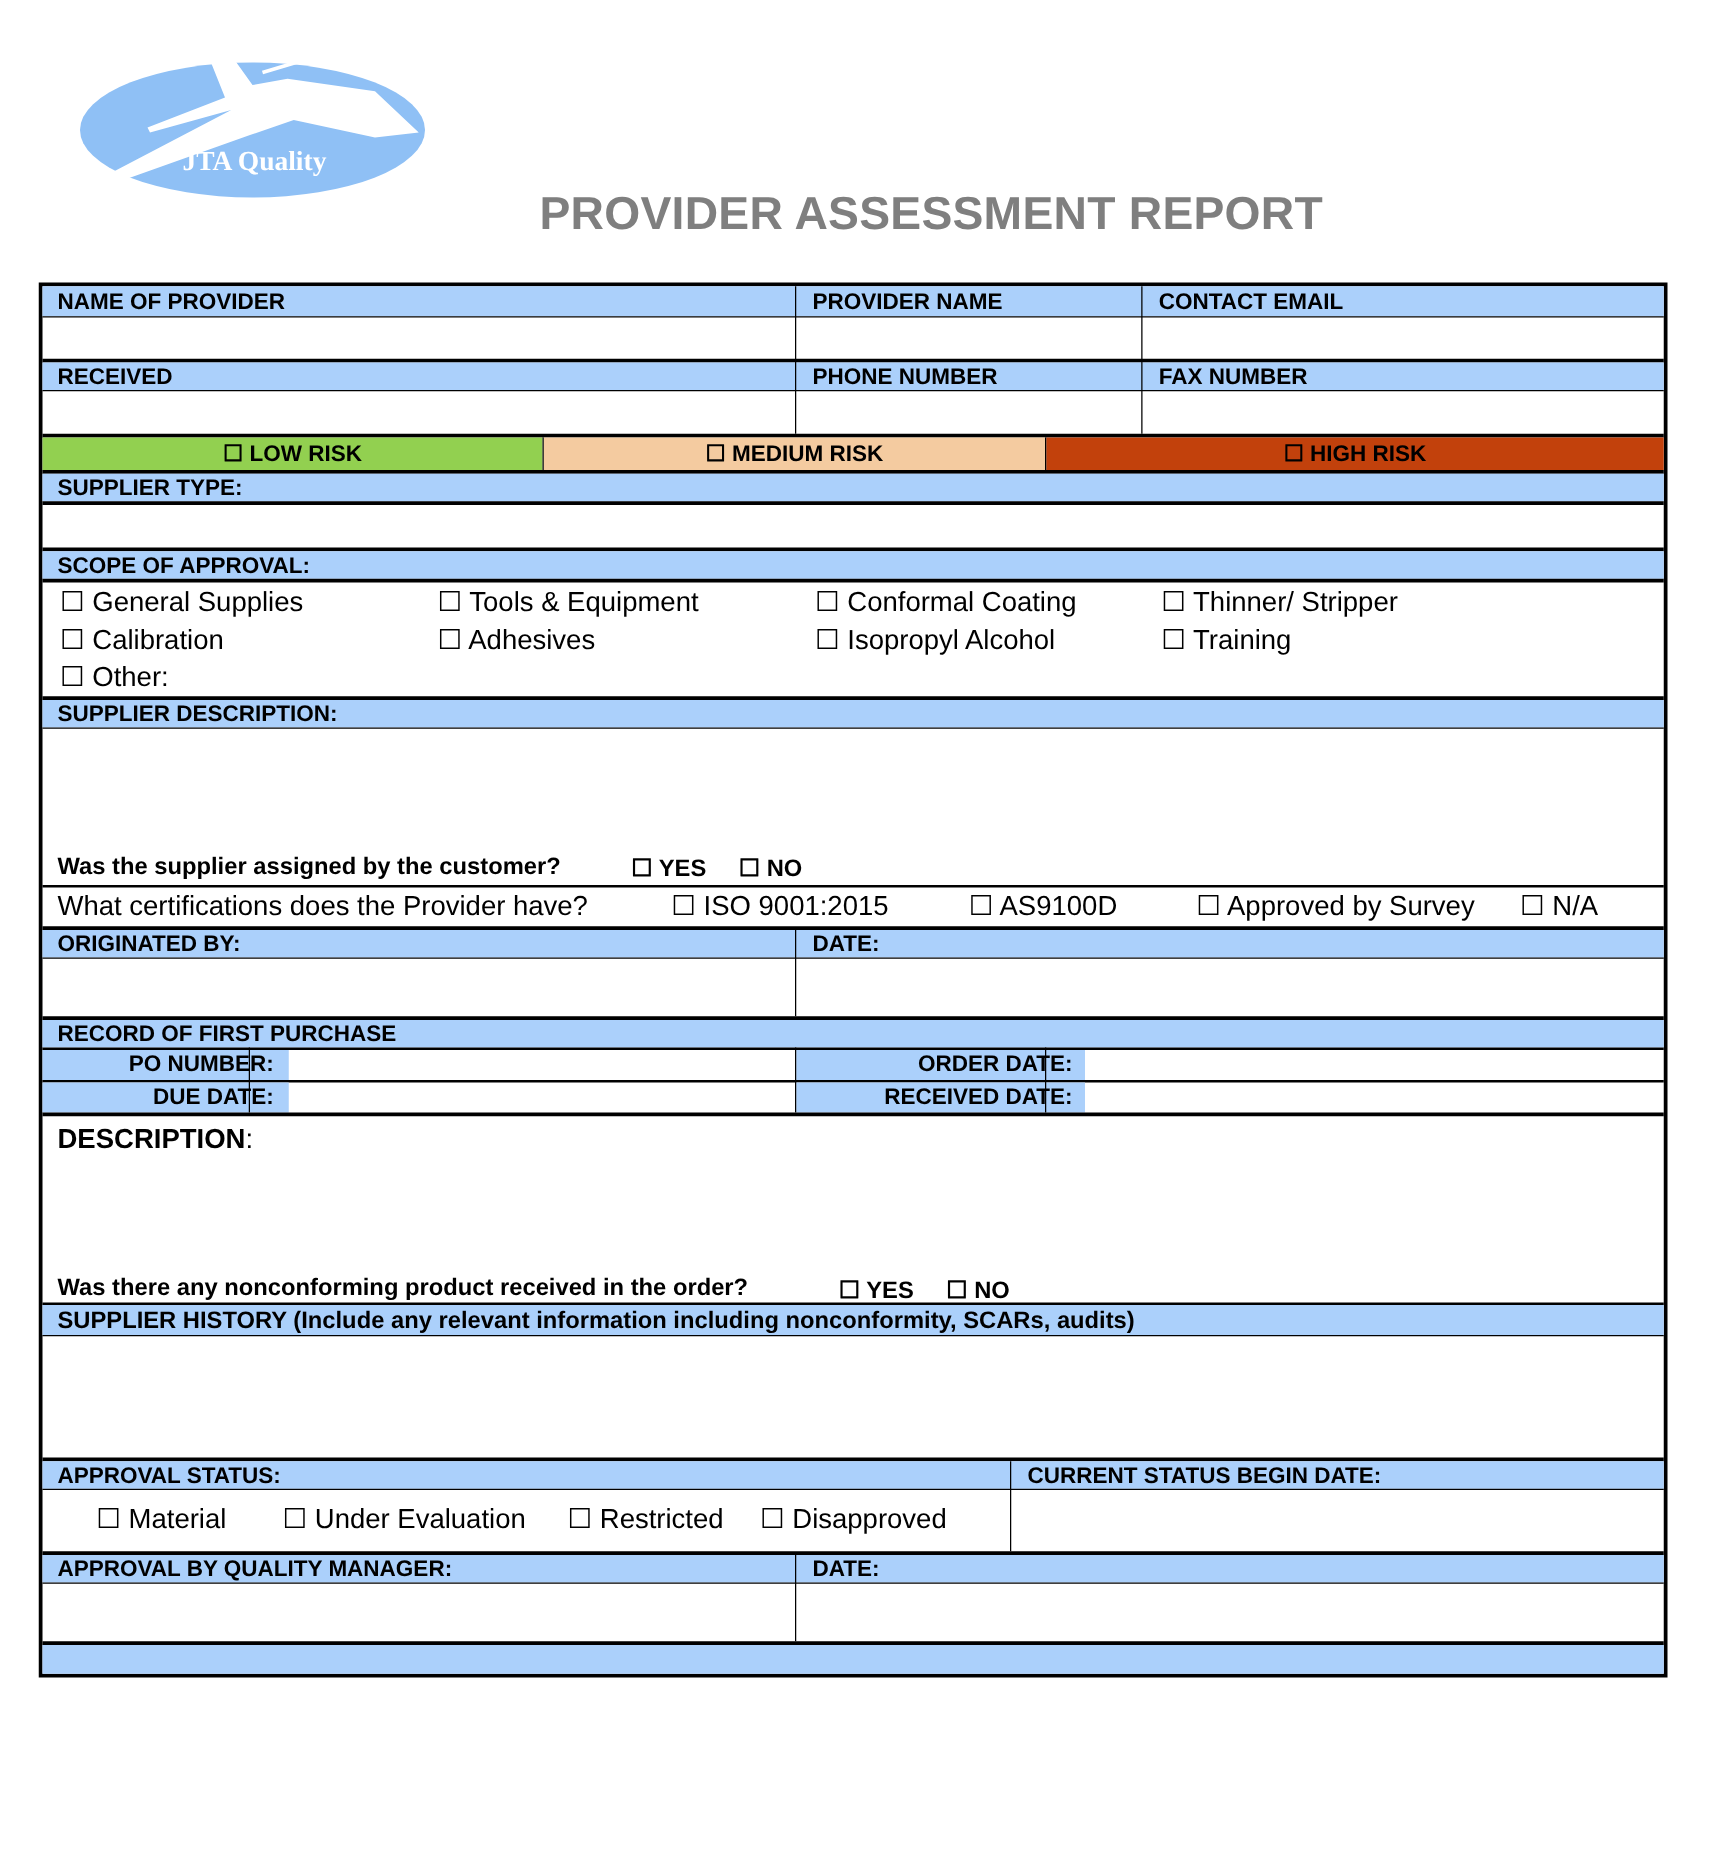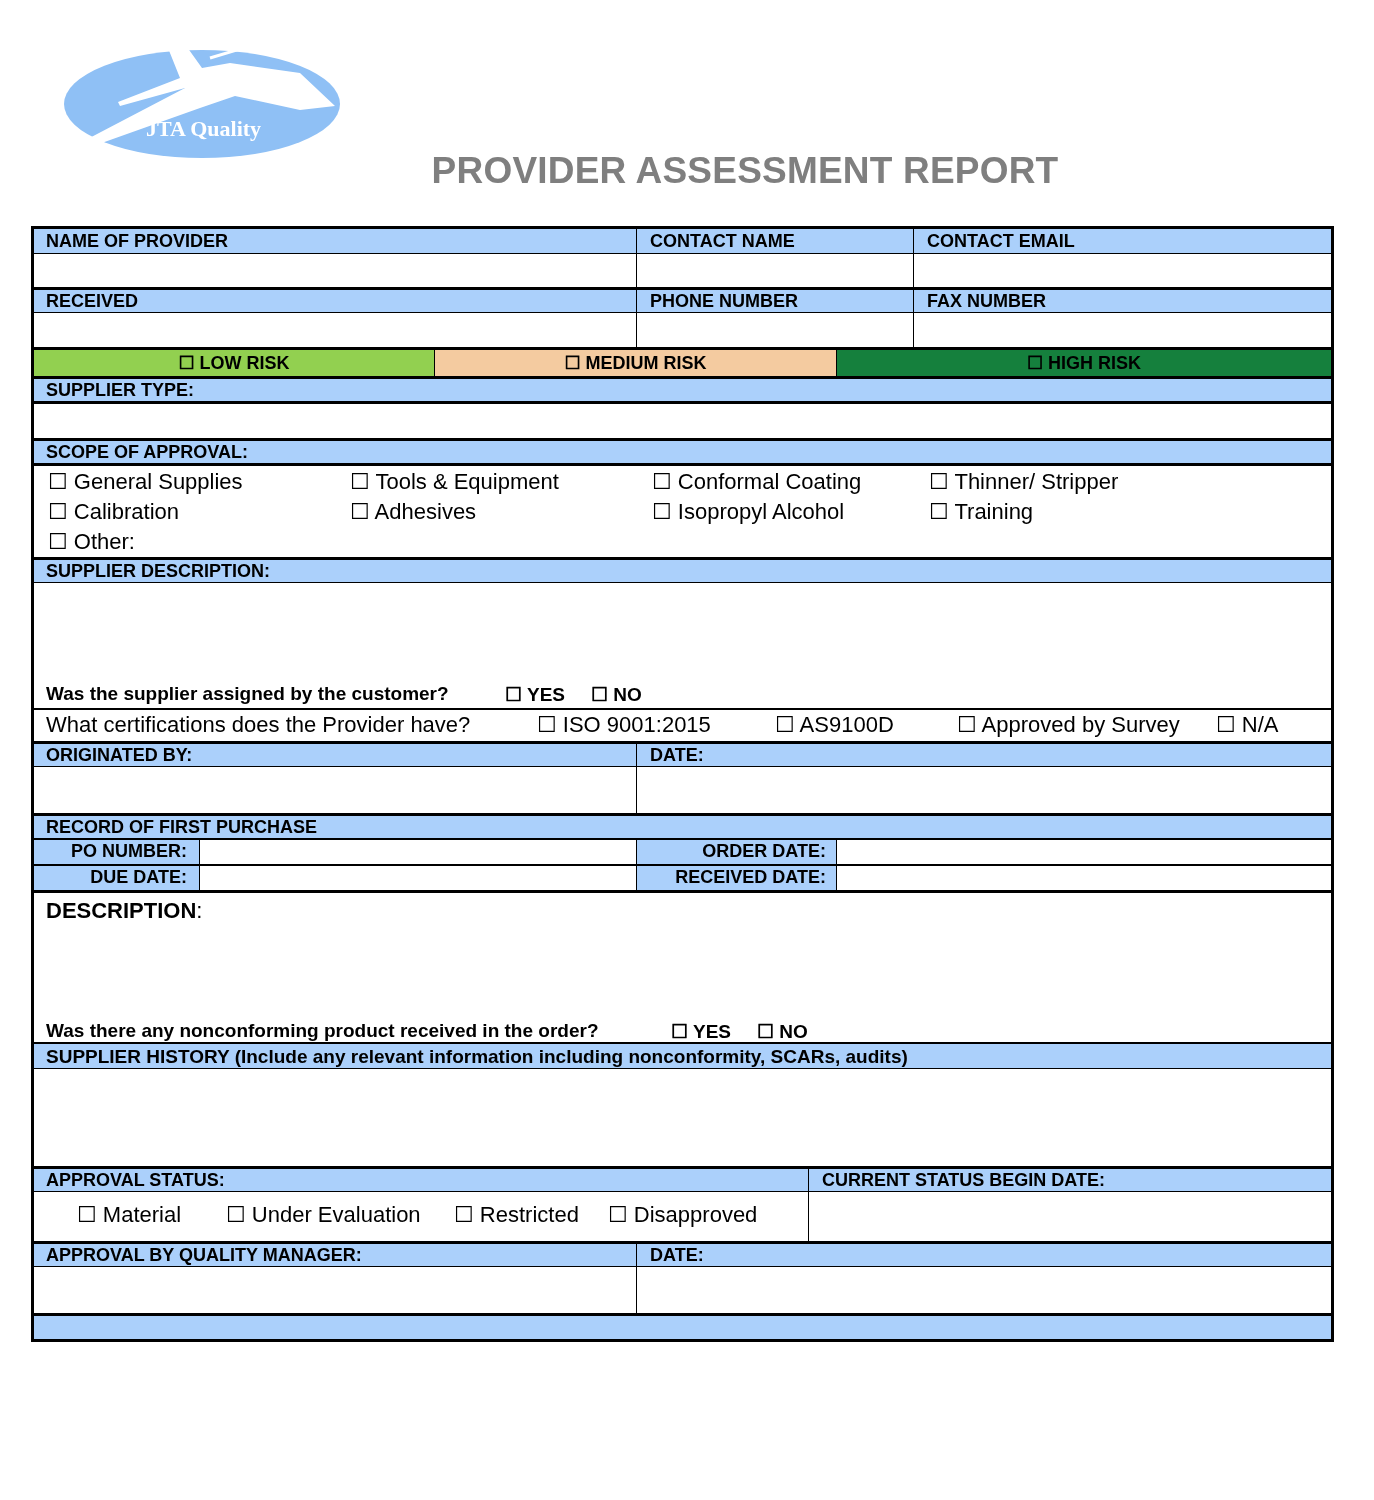--- a/index.html
+++ b/index.html
@@ -6,42 +6,42 @@
   body { width:1374px; height:1500px; position:relative; font-family:"Liberation Sans", sans-serif; color:#000; }
   .logo { position:absolute; left:60px; top:18px; width:285px; height:145px; }
   .title { position:absolute; left:0; width:1490px; top:150px; text-align:center; font-size:37px; font-weight:bold; color:#7f7f7f; letter-spacing:0.2px; }
   .form { position:absolute; left:31px; top:226px; width:1297px; height:1110px; border:3px solid #000; box-sizing:content-box; }
   .row { position:absolute; left:0; width:1297px; }
   .hdr { background:#abd0fb; }
   .lbl { position:absolute; font-size:18px; font-weight:bold; white-space:nowrap; }
   .txt { position:absolute; font-size:22px; white-space:nowrap; }
   .hline { position:absolute; left:0; width:1297px; background:#000; }
   .vline { position:absolute; background:#000; width:1px; }
-  .cell { position:absolute; }
+  .cell { position:absolute;padding-left:32px; }
   .risk { position:absolute; top:0; height:100%; text-align:center; font-size:18px; font-weight:bold; line-height:26px; }
 </style>
 </head>
 <body>
 
 <div class="logo">
   <svg width="285" height="145" viewBox="0 0 285 145">
     <ellipse cx="142" cy="86" rx="138" ry="54" fill="#8fc0f5"></ellipse>
     <path d="M18,126 L125,70 L60,88 L58,84 L120,60 L100,10 L112,8 L142,50 L170,45 L240,55 L275,88 L240,92 L175,78 L140,90 L22,132 Z" fill="#ffffff"></path>
     <path d="M150,40 L210,22 L222,14 L224,4" stroke="#ffffff" stroke-width="3" fill="none"></path>
   </svg>
   <div style="position:absolute;left:86px;top:98px;font-family:'Liberation Serif',serif;font-weight:bold;font-size:22px;color:#ffffff;">JTA Quality</div>
 </div>
 
 <div class="title">PROVIDER ASSESSMENT REPORT</div>
 
 <div class="form">
 
   <div class="row hdr" style="top:0;height:24px;">
     <span class="lbl" style="left:12px;top:2px;">NAME OF PROVIDER</span>
-    <span class="lbl" style="left:616px;top:2px;">CONTACT NAME</span>
+    <span class="lbl" style="left:616px;top:2px;">PROVIDER NAME</span>
     <span class="lbl" style="left:893px;top:2px;">CONTACT EMAIL</span>
   </div>
   <div class="hline" style="top:24px;height:1px;"></div>
 
   <div class="cell" style="left:0;top:25px;width:602px;height:33px;"></div>
   <div class="cell" style="left:603px;top:25px;width:276px;height:33px;"></div>
   <div class="cell" style="left:880px;top:25px;width:417px;height:33px;"></div>
   <div class="hline" style="top:58px;height:3px;"></div>
 
   <div class="row hdr" style="top:61px;height:22px;">
@@ -53,21 +53,21 @@
   <div class="cell" style="left:0;top:84px;width:602px;height:34px;"></div>
   <div class="cell" style="left:603px;top:84px;width:276px;height:34px;"></div>
   <div class="cell" style="left:880px;top:84px;width:417px;height:34px;"></div>
   <div class="vline" style="left:602px;top:0;height:118px;"></div>
   <div class="vline" style="left:879px;top:0;height:118px;"></div>
   <div class="hline" style="top:118px;height:3px;"></div>
 
   <div class="row" style="top:121px;height:26px;">
     <div class="risk" style="left:0;width:400px;background:#92d050;">☐ LOW RISK</div>
     <div class="risk" style="left:401px;width:401px;background:#f4cba0;">☐ MEDIUM RISK</div>
-    <div class="risk" style="left:803px;width:494px;background:#15803d;">☐ HIGH RISK</div>
+    <div class="risk" style="left:803px;width:494px;background:#c2410c;">☐ HIGH RISK</div>
     <div class="vline" style="left:400px;top:0;height:26px;"></div>
     <div class="vline" style="left:802px;top:0;height:26px;"></div>
   </div>
   <div class="hline" style="top:147px;height:3px;"></div>
 
   <div class="row hdr" style="top:150px;height:22px;">
     <span class="lbl" style="left:12px;top:1px;">SUPPLIER TYPE:</span>
   </div>
   <div class="hline" style="top:172px;height:3px;"></div>
   <div class="hline" style="top:209px;height:3px;"></div>

